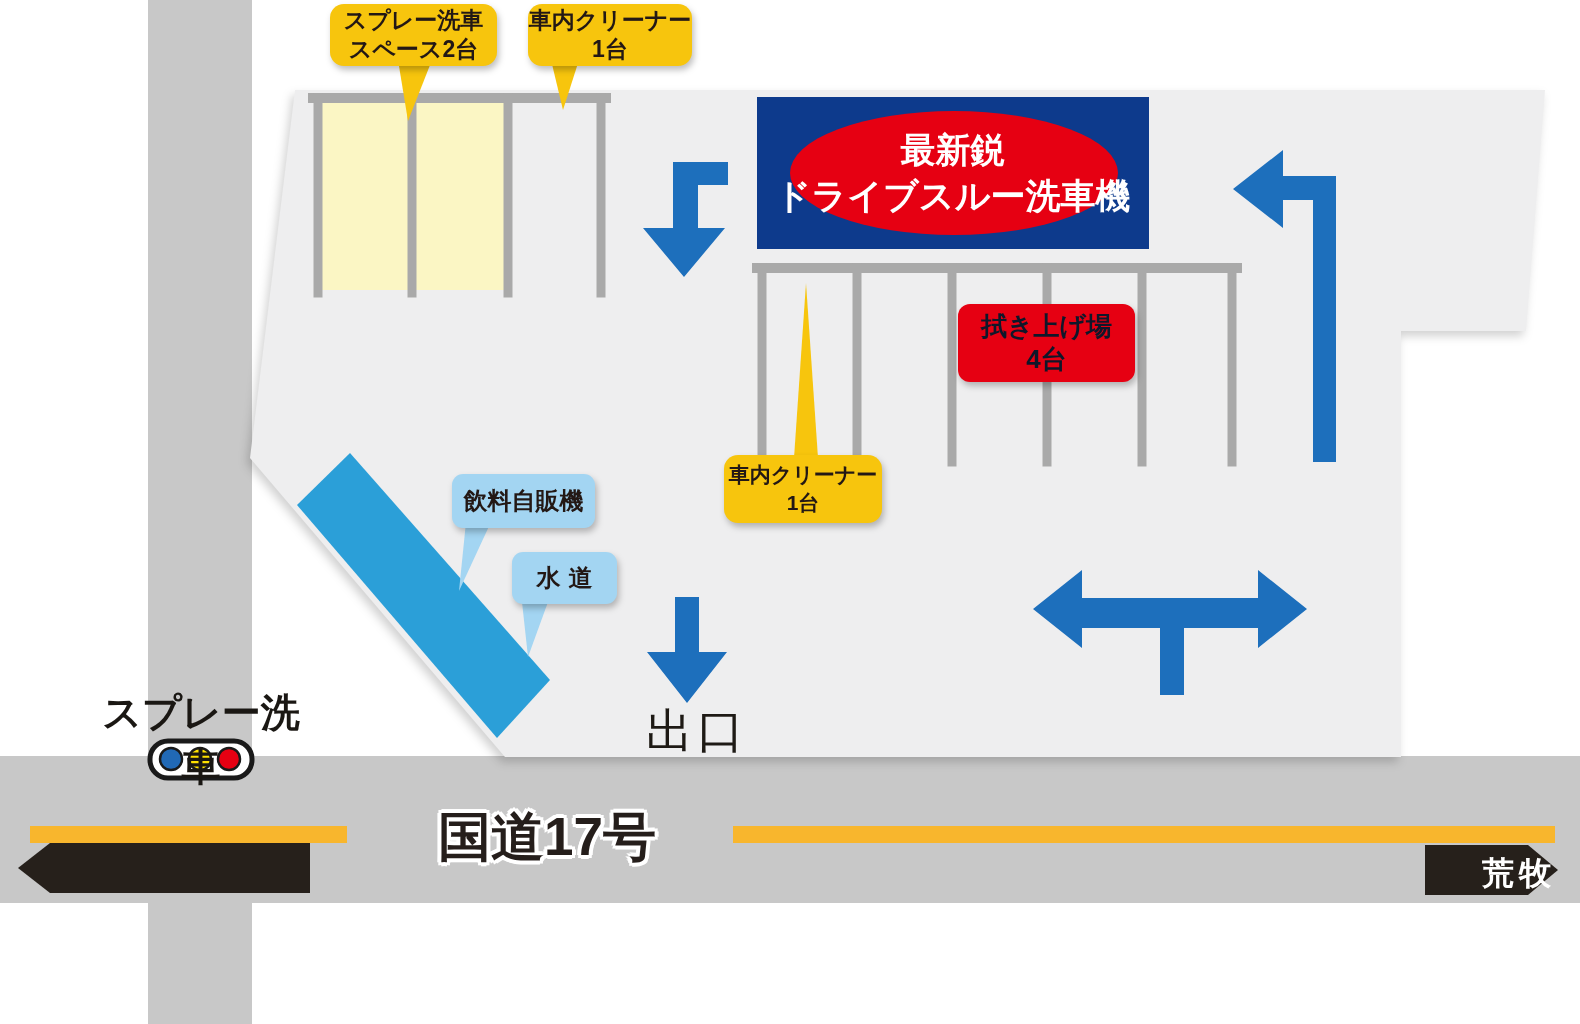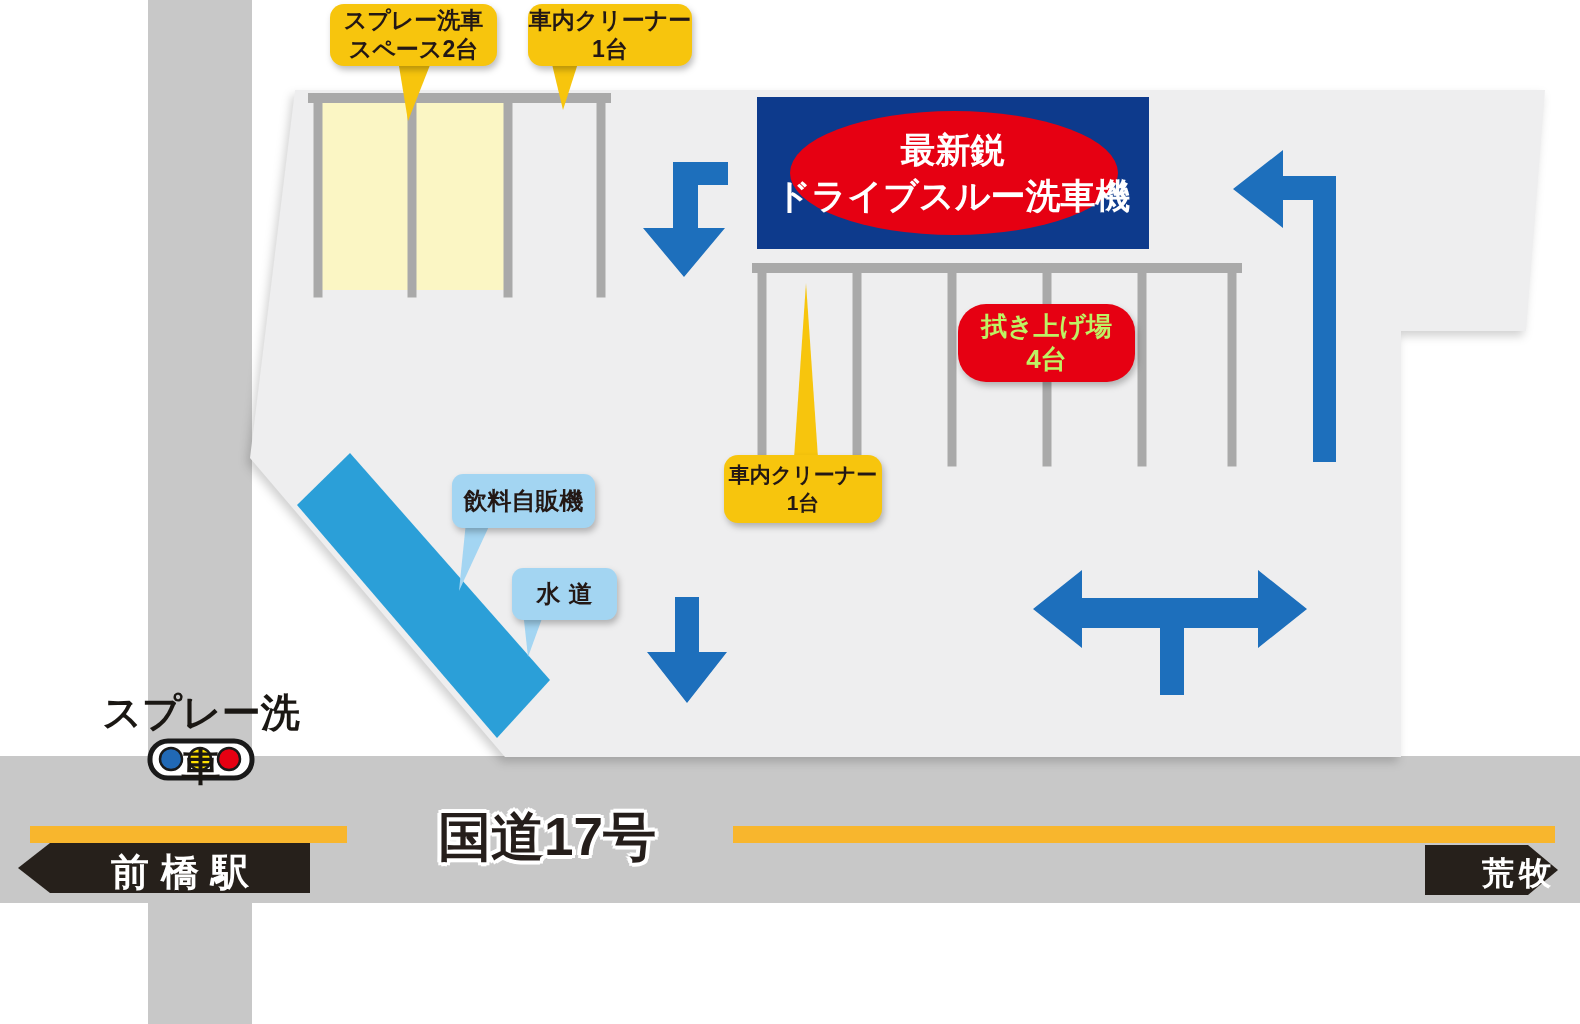--- a/index.html
+++ b/index.html
@@ -11,27 +11,27 @@
   #shapes{position:absolute;left:0;top:0;z-index:0;}
   .lot{filter:drop-shadow(-3px 5px 5px rgba(0,0,0,0.18));}
   .callout{
     position:absolute;z-index:2;display:flex;flex-direction:column;
     align-items:center;justify-content:center;text-align:center;
     font-weight:700;color:#231815;
     filter:drop-shadow(2px 4px 3px rgba(0,0,0,0.25));
   }
   .callout.yellow{background:var(--callout-yellow);border-radius:14px;}
   .callout.blue{background:var(--callout-blue);border-radius:11px;}
-  .callout.red{background:var(--accent-red);border-radius:28px;color:#bef264;}
+  .callout.red{background:var(--accent-red);border-radius:12px;color:#0f172a;}
   .spray{left:330px;top:4px;width:167px;height:62px;font-size:23px;line-height:29px;}
   .cleaner-top{left:528px;top:4px;width:164px;height:62px;font-size:23px;line-height:29px;}
   .cleaner-mid{left:724px;top:455px;width:158px;height:68px;font-size:21px;line-height:28px;}
   .wipe{left:958px;top:304px;width:177px;height:78px;font-size:26px;line-height:33px;}
   .vending{left:452px;top:474px;width:143px;height:54px;font-size:24px;}
-  .water{left:512px;top:568px;width:105px;height:52px;font-size:24px;letter-spacing:8px;text-indent:8px;}
+  .water{left:512px;top:552px;width:105px;height:52px;font-size:24px;letter-spacing:8px;text-indent:8px;}
   .banner-text{
     position:absolute;left:757px;top:97px;width:392px;height:152px;z-index:2;
     display:flex;flex-direction:column;align-items:center;justify-content:center;
     color:#ffffff;font-weight:700;font-size:35px;line-height:46px;text-align:right;
   }
   .gate-label{
     position:absolute;z-index:2;color:#1e1a15;font-size:47px;font-weight:500;
     letter-spacing:4px;text-align:center;
   }
   .exit{left:622px;top:700px;width:150px;}
@@ -141,19 +141,19 @@
 
   <div class="callout blue water">
     <span>水道</span>
   </div>
 
   <div class="banner-text">
     <span>最新鋭</span>
     <span>ドライブスルー洗車機</span>
   </div>
 
+  <div class="gate-label exit">出口</div>
 
   <div class="intersection">スプレー洗車</div>
   <div class="route">国道17号</div>
-  <div class="sign-text sign-west">前橋駅</div>
   <div class="sign-text sign-east">荒牧</div>
 
 </div>
 
 </body></html>

